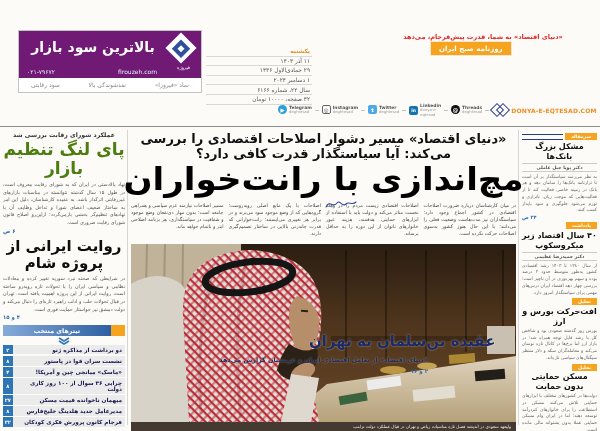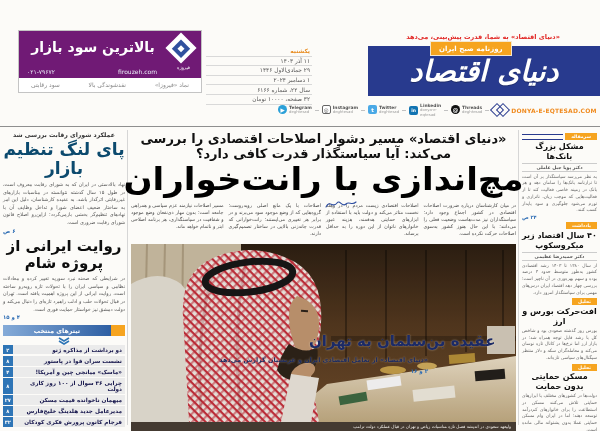--- a/index.html
+++ b/index.html
@@ -43,21 +43,21 @@
   .logo-mark{display:flex;direction:ltr;align-items:center;flex:none;}
   .lm-sq{width:8px;height:8px;border:1.6px solid #283a8e;transform:rotate(45deg);background:transparent;}
   .lm-sq.second{margin-left:-4px;}
   .site-link{font-size:6px;font-weight:bold;color:#f08a1d;letter-spacing:.2px;flex:none;}
   .header-rule{position:absolute;left:0;right:0;top:126px;border-top:1.3px solid #8f8f8f;}
   
   .vline{position:absolute;top:130px;bottom:6px;width:1px;background:#d6d6d6;}
   
   .leftcol{position:absolute;left:3px;top:131px;width:122px;}
   .lc-kicker{font-size:6.2px;font-weight:bold;text-align:center;color:#333;}
-  .lc-h1{font-size:17px;font-weight:bold;text-align:center;line-height:1.12;color:#0c4a6e;margin:2px 0 3px;}
+  .lc-h1{font-size:17px;font-weight:bold;text-align:center;line-height:1.12;color:#4d7c0f;margin:2px 0 3px;}
   .lc-h2{font-size:15px;font-weight:bold;text-align:center;line-height:1.15;color:#0d0d0d;margin:4px 0 3px;}
   .lc-body{font-size:4.9px;line-height:1.55;text-align:justify;color:#555;}
   .lc-page{font-size:5.4px;color:#2e6db4;font-weight:bold;text-align:left;margin:1px 0 2px;}
   .picks{margin-top:5px;}
   .picks-bar{display:flex;height:11px;}
   .picks-orange{width:14px;background:#f6a41f;}
   .picks-blue{flex:1;background:linear-gradient(to left,#2e5fa3,#85abd8);color:#fff;font-size:6.3px;font-weight:bold;
     display:flex;align-items:center;justify-content:center;}
   .picks-chevron{height:9px;display:flex;justify-content:center;align-items:center;}
   .pick-row{display:flex;direction:ltr;align-items:stretch;margin-bottom:1.7px;}
@@ -87,24 +87,21 @@
     text-shadow:0 0 2px rgba(255,245,230,.5);white-space:nowrap;}
   .photo-pages{position:absolute;right:88px;top:124px;font-size:5.5px;font-weight:bold;color:#2e6db4;}
   .photo-caption{position:absolute;left:0;right:0;bottom:0;height:9px;line-height:9px;background:rgba(70,62,54,.84);
     color:#f0ede8;font-size:4.3px;padding:0 5px;text-align:right;}
 </style>
 </head>
 <body>
 
 <div class="page">
 
-  <div class="tagline">«دنیای اقتصاد» به شما، قدرت پیش‌بینی، می‌دهد</div>
-  <div class="masthead-banner">
-    <span>دنیای اقتصاد</span>
-  </div>
+  <div class="tagline">«دنیای اقتصاد» به شما، قدرت پیش‌فرجام، می‌دهد</div>
   <div class="edition-box">روزنامه صبح ایران</div>
 
   <div class="datebox">
     <div class="d-row d-week">یکشنبه</div>
     <div class="d-row">۱۱ آذر ۱۴۰۳</div>
     <div class="d-row">۲۹ جمادی‌الاول ۱۴۴۶</div>
     <div class="d-row">۱ دسامبر ۲۰۲۴</div>
     <div class="d-row">سال ۲۲، شماره ۶۱۶۶</div>
     <div class="d-row">۳۲ صفحه، ۱۰۰۰۰ تومان</div>
   </div>

